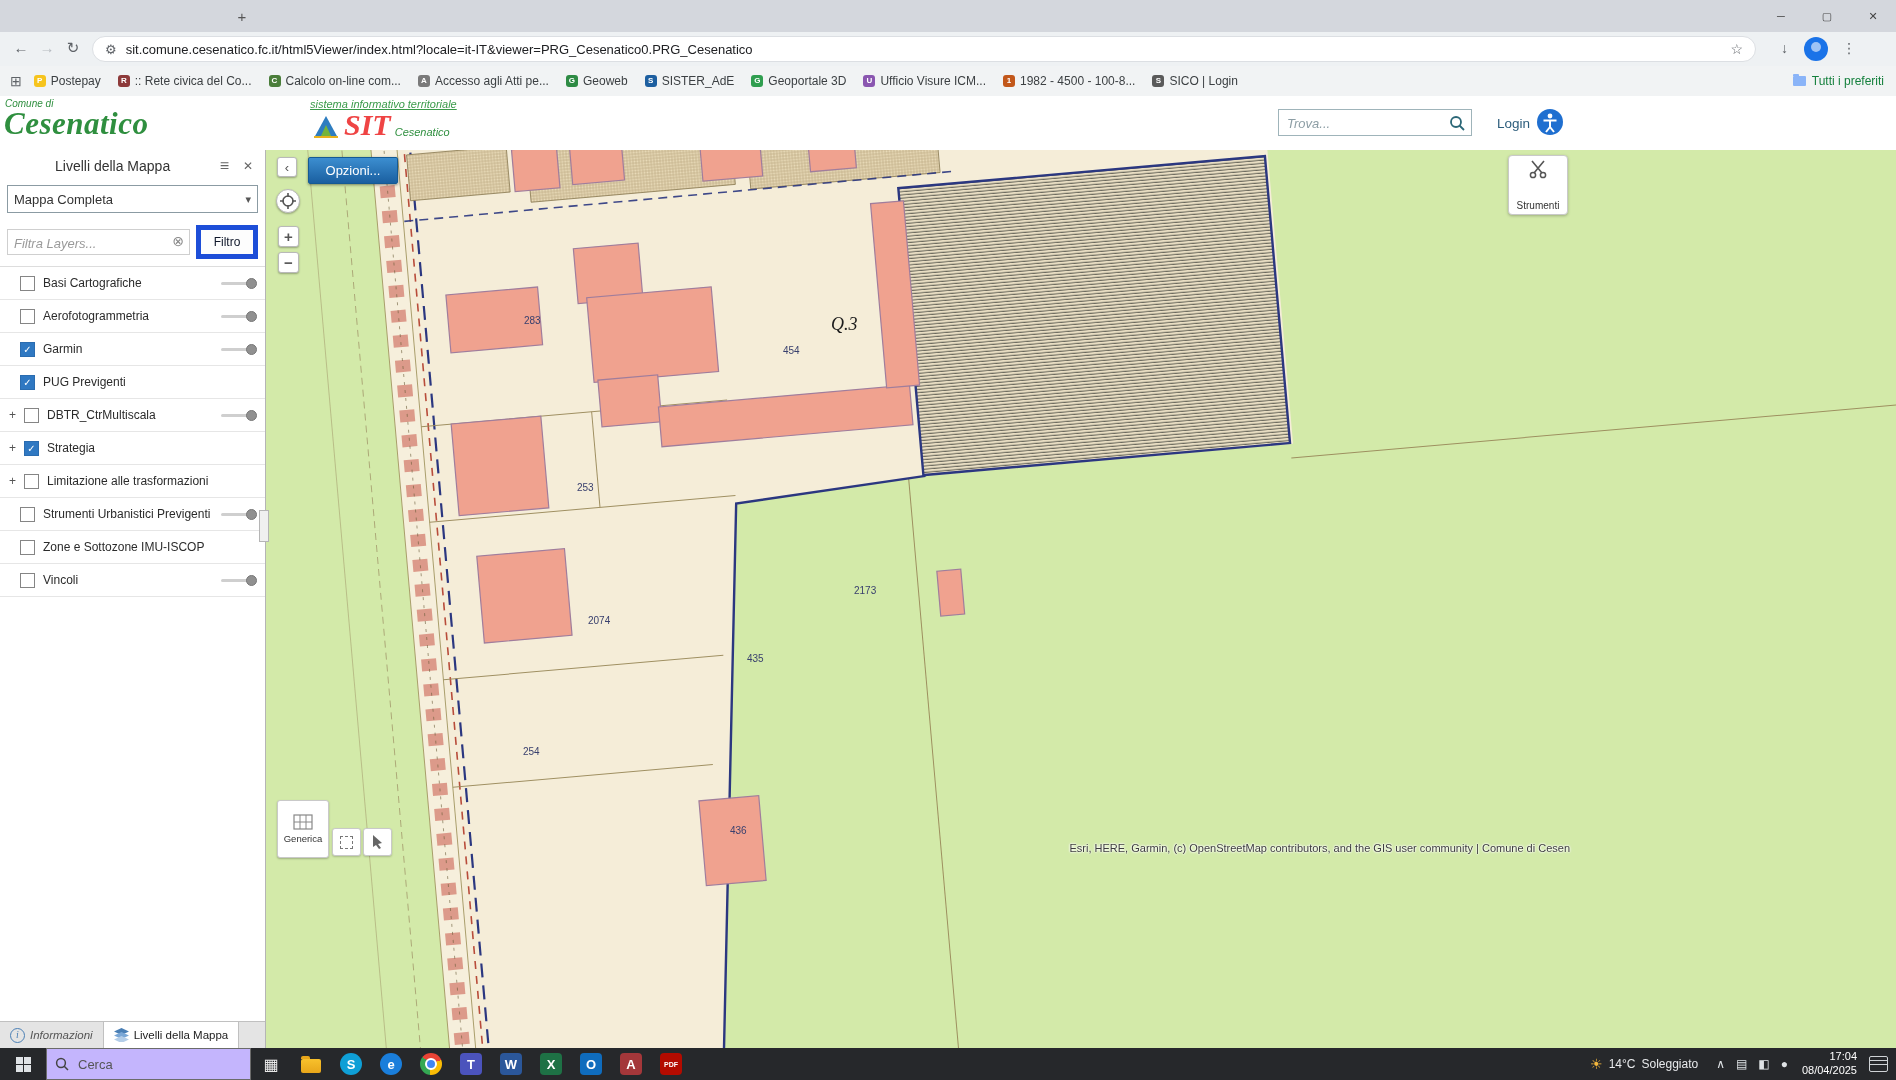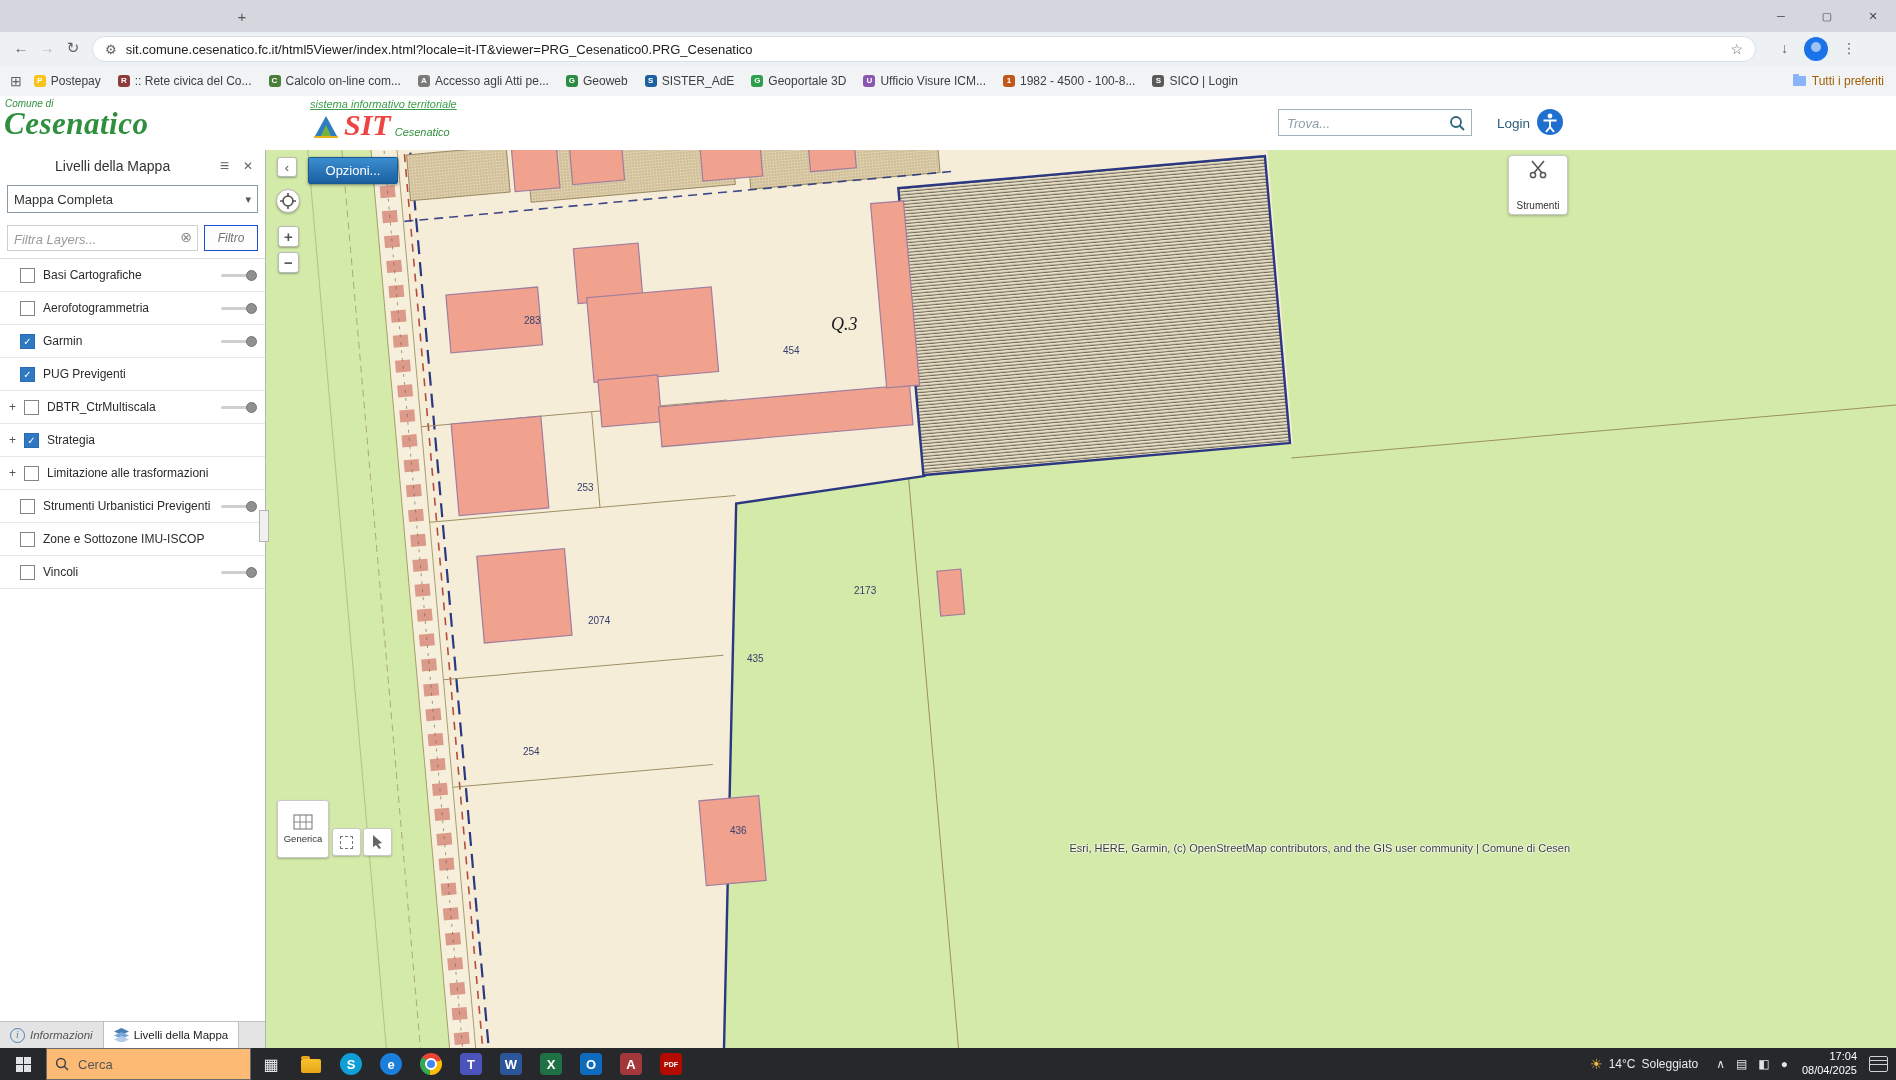--- a/index.html
+++ b/index.html
@@ -33,21 +33,21 @@
 
   
   .bookmarks{position:absolute;top:66px;left:0;right:0;height:30px;background:#f1f3f4;
     border-bottom:1px solid #d8dadd;display:flex;align-items:center;}
   .apps-grid{font-size:14px;color:#5f6368;margin:0 12px 0 10px;}
   #bookmarks-list{display:flex;align-items:center;gap:17px;}
   .bm{display:flex;align-items:center;gap:5px;}
   .bm-ic{width:12px;height:12px;border-radius:3px;color:#fff;font-size:8px;font-weight:bold;
     text-align:center;line-height:12px;flex:none;}
   .bm-lb{font-size:12px;color:#3c4043;white-space:nowrap;}
-  .all-bm{position:absolute;right:12px;display:flex;align-items:center;gap:6px;font-size:12px;color:#a16207;}
+  .all-bm{position:absolute;right:12px;display:flex;align-items:center;gap:6px;font-size:12px;color:#15803d;}
   .mini-folder{width:13px;height:10px;background:#8ab4f8;border-radius:1px;position:relative;}
   .mini-folder::before{content:'';position:absolute;top:-2px;left:0;width:6px;height:2px;background:#8ab4f8;border-radius:1px 1px 0 0;}
 
   
   .app-header{position:absolute;top:96px;left:0;right:0;height:54px;background:#fff;border-bottom:1px solid #e2e2e2;}
   .comune-small{position:absolute;left:5px;top:2px;font-size:10px;font-style:italic;color:#2f8f3f;}
   .comune-name{position:absolute;left:4px;top:10px;font-family:"Liberation Serif",serif;font-style:italic;
     font-weight:bold;font-size:31px;color:#2f8f3f;letter-spacing:.5px;}
   .sit-tagline{position:absolute;left:310px;top:2px;font-size:11px;font-style:italic;color:#3a9a4a;text-decoration:underline;}
   .sit-logo{position:absolute;left:312px;top:14px;display:flex;align-items:flex-end;}
@@ -71,22 +71,22 @@
   .pt-close{position:absolute;right:12px;font-size:12px;color:#666;}
   .map-select{margin:3px 7px 0 7px;height:26px;border:1px solid #8b9ba3;display:flex;align-items:center;
     padding-left:6px;font-size:13px;color:#333;position:relative;}
   .map-select .caret{position:absolute;right:6px;color:#555;font-size:11px;}
   .filter-row{margin:12px 7px 7px 7px;display:flex;gap:6px;align-items:center;}
   .filter-input{position:relative;flex:1;height:24px;border:1px solid #cfcfcf;background:#fff;}
   .filter-input input{border:0;outline:0;width:120px;height:100%;padding-left:6px;font-size:13px;
     font-family:"Liberation Sans",sans-serif;color:#444;background:transparent;}
   .filter-input input::placeholder{font-style:italic;color:#9a9a9a;}
   .filter-clear{position:absolute;right:5px;top:4px;font-size:14px;color:#8a8a8a;line-height:14px;}
-  .filter-btn{width:52px;height:24px;border:1px solid #1d4ed8;background:#fdfdfd;color:#737373;
-    font-size:12px;display:flex;align-items:center;justify-content:center;font-style:italic;}
+  .filter-btn{width:52px;height:24px;border:5px solid #1d4ed8;background:#fdfdfd;color:#0f172a;
+    font-size:12px;display:flex;align-items:center;justify-content:center;}
   #layer-list{border-top:1px solid #ddd;}
   .layer-row{height:32px;display:flex;align-items:center;border-bottom:1px solid #e6e6e6;padding:0 8px 0 6px;}
   .exp{width:13px;text-align:center;font-size:12px;color:#555;margin-right:5px;flex:none;}
   .exp-sp{width:14px;flex:none;}
   .cb{width:13px;height:13px;border:1px solid #858585;background:#fff;margin-right:8px;font-size:10px;
     line-height:13px;text-align:center;color:#fff;flex:none;box-sizing:content-box;}
   .cb.checked{background:#2f78c2;border-color:#2a6cb0;}
   .layer-label{flex:1;font-size:12px;color:#2b2b2b;white-space:nowrap;overflow:hidden;}
   .slider{width:36px;display:flex;align-items:center;margin-left:4px;flex:none;}
   .slider .track{flex:1;height:3px;background:#cfcfcf;border-radius:2px;}
@@ -127,21 +127,21 @@
     border-radius:3px;display:flex;align-items:center;justify-content:center;box-shadow:0 1px 2px rgba(0,0,0,.2);}
   .dash-sq{width:11px;height:11px;border:1px dashed #777;}
   .attribution{position:absolute;right:326px;top:692px;font-size:11px;color:#3c3c3c;white-space:nowrap;
     text-shadow:0 0 2px #fff,0 0 2px #fff,0 0 3px #fff;}
 
   
   .taskbar{position:absolute;left:0;right:0;bottom:0;height:32px;background:#26282b;display:flex;align-items:center;z-index:10;}
   .start-btn{width:46px;height:32px;display:flex;align-items:center;justify-content:center;flex:none;}
   .win-logo{display:grid;grid-template-columns:7px 7px;grid-template-rows:7px 7px;gap:1px;}
   .win-logo span{background:#dfe3e6;}
-  .task-search{width:205px;height:32px;background:#fdba74;display:flex;align-items:center;padding:0 8px;
+  .task-search{width:205px;height:32px;background:#c4b5fd;display:flex;align-items:center;padding:0 8px;
     box-sizing:border-box;flex:none;gap:7px;border:1px solid #6b6b6b;}
   .task-search input{border:0;outline:0;background:transparent;font-size:13px;width:150px;
     font-family:"Liberation Sans",sans-serif;color:#333;}
   .task-search input::placeholder{color:#555;}
   #taskbar-apps{display:flex;height:32px;}
   .tb-app{width:40px;height:32px;display:flex;align-items:center;justify-content:center;}
   .tile{width:22px;height:22px;display:flex;align-items:center;justify-content:center;font-size:13px;
     font-weight:bold;border-radius:4px;box-sizing:border-box;}
   .tile.round{border-radius:50%;}
   .tile.pdf{font-size:7px;}

